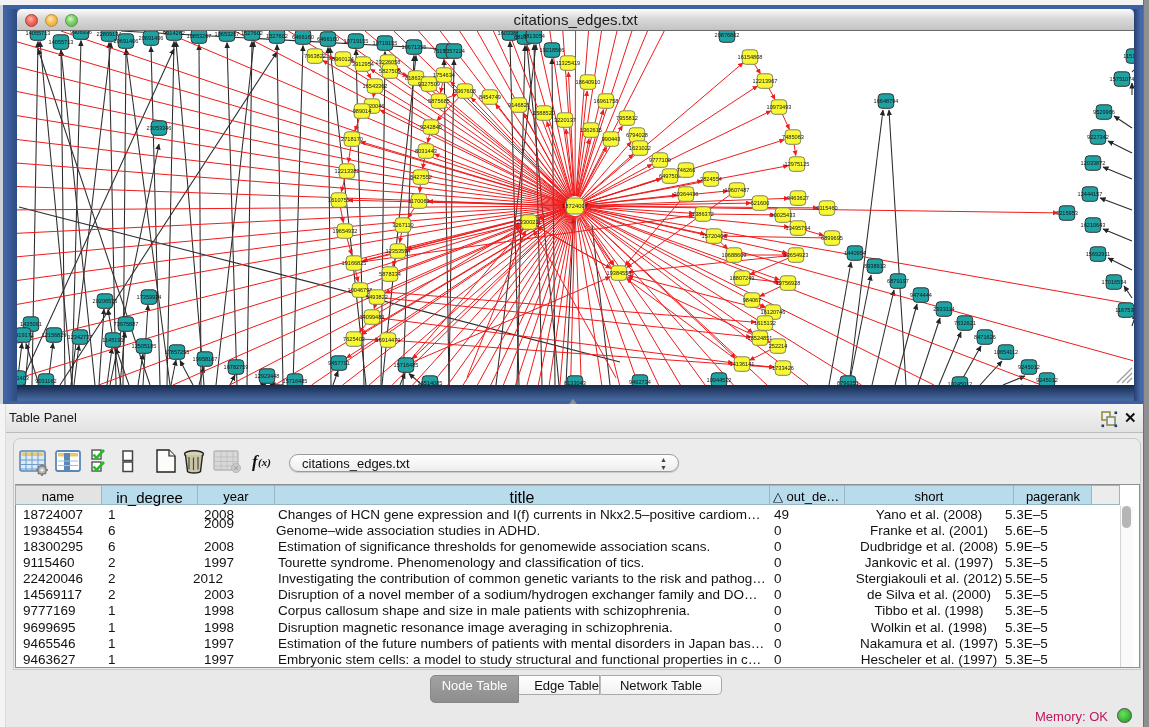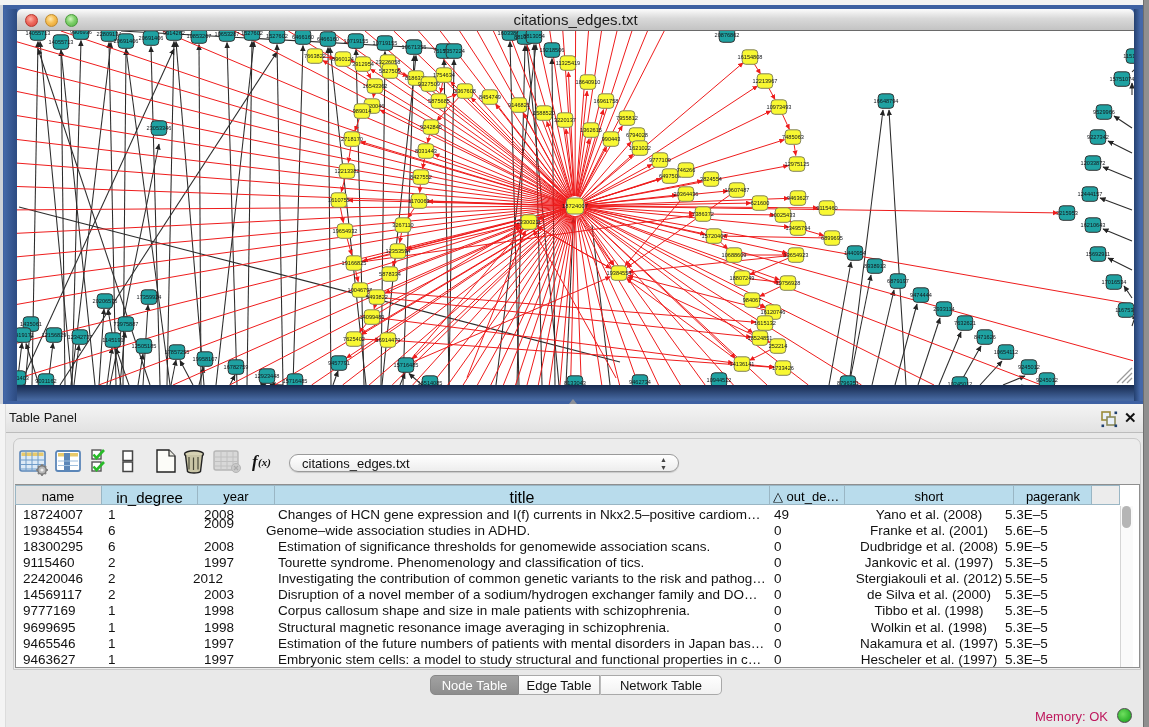--- a/index.html
+++ b/index.html
@@ -693,21 +693,21 @@
       <div style="position:absolute;left:204px;top:506.5px;white-space:nowrap">2008</div>
       <div style="position:absolute;left:278px;top:506.5px;white-space:nowrap;width:489px;overflow:hidden;text-overflow:ellipsis">Changes of HCN gene expression and I(f) currents in Nkx2.5–positive cardiomyoc…</div>
       <div style="position:absolute;left:774px;top:506.5px;white-space:nowrap">49</div>
       <div style="position:absolute;left:929px;top:506.5px;width:0;text-align:center;white-space:nowrap;display:flex;justify-content:center">
         <span style="white-space:nowrap">Yano et al. (2008)</span>
       </div>
       <div style="position:absolute;left:1005px;top:506.5px;white-space:nowrap">5.3E–5</div>
       <div style="position:absolute;left:23px;top:522.6px;white-space:nowrap">19384554</div>
       <div style="position:absolute;left:108px;top:522.6px;white-space:nowrap">6</div>
       <div style="position:absolute;left:204px;top:516px;white-space:nowrap">2009</div>
-      <div style="position:absolute;left:266px;top:522.6px;white-space:nowrap;width:489px;overflow:hidden;text-overflow:ellipsis">Genome–wide association studies in ADHD.</div>
+      <div style="position:absolute;left:276px;top:522.6px;white-space:nowrap;width:489px;overflow:hidden;text-overflow:ellipsis">Genome–wide association studies in ADHD.</div>
       <div style="position:absolute;left:774px;top:522.6px;white-space:nowrap">0</div>
       <div style="position:absolute;left:929px;top:522.6px;width:0;text-align:center;white-space:nowrap;display:flex;justify-content:center">
         <span style="white-space:nowrap">Franke et al. (2001)</span>
       </div>
       <div style="position:absolute;left:1005px;top:522.6px;white-space:nowrap">5.6E–5</div>
       <div style="position:absolute;left:23px;top:538.8px;white-space:nowrap">18300295</div>
       <div style="position:absolute;left:108px;top:538.8px;white-space:nowrap">6</div>
       <div style="position:absolute;left:204px;top:538.8px;white-space:nowrap">2008</div>
       <div style="position:absolute;left:278px;top:538.8px;white-space:nowrap;width:489px;overflow:hidden;text-overflow:ellipsis">Estimation of significance thresholds for genomewide association scans.</div>
       <div style="position:absolute;left:774px;top:538.8px;white-space:nowrap">0</div>
@@ -747,21 +747,21 @@
       <div style="position:absolute;left:204px;top:603.4px;white-space:nowrap">1998</div>
       <div style="position:absolute;left:278px;top:603.4px;white-space:nowrap;width:489px;overflow:hidden;text-overflow:ellipsis">Corpus callosum shape and size in male patients with schizophrenia.</div>
       <div style="position:absolute;left:774px;top:603.4px;white-space:nowrap">0</div>
       <div style="position:absolute;left:929px;top:603.4px;width:0;text-align:center;white-space:nowrap;display:flex;justify-content:center">
         <span style="white-space:nowrap">Tibbo et al. (1998)</span>
       </div>
       <div style="position:absolute;left:1005px;top:603.4px;white-space:nowrap">5.3E–5</div>
       <div style="position:absolute;left:23px;top:619.5px;white-space:nowrap">9699695</div>
       <div style="position:absolute;left:108px;top:619.5px;white-space:nowrap">1</div>
       <div style="position:absolute;left:204px;top:619.5px;white-space:nowrap">1998</div>
-      <div style="position:absolute;left:278px;top:619.5px;white-space:nowrap;width:489px;overflow:hidden;text-overflow:ellipsis">Structural magnetic resonance image averaging in schizophrenia.</div>
+      <div style="position:absolute;left:278px;top:619.5px;white-space:nowrap;width:489px;overflow:hidden;text-overflow:ellipsis">Disruption magnetic resonance image averaging in schizophrenia.</div>
       <div style="position:absolute;left:774px;top:619.5px;white-space:nowrap">0</div>
       <div style="position:absolute;left:929px;top:619.5px;width:0;text-align:center;white-space:nowrap;display:flex;justify-content:center">
         <span style="white-space:nowrap">Wolkin et al. (1998)</span>
       </div>
       <div style="position:absolute;left:1005px;top:619.5px;white-space:nowrap">5.3E–5</div>
       <div style="position:absolute;left:23px;top:635.7px;white-space:nowrap">9465546</div>
       <div style="position:absolute;left:108px;top:635.7px;white-space:nowrap">1</div>
       <div style="position:absolute;left:204px;top:635.7px;white-space:nowrap">1997</div>
       <div style="position:absolute;left:278px;top:635.7px;white-space:nowrap;width:489px;overflow:hidden;text-overflow:ellipsis">Estimation of the future numbers of patients with mental disorders in Japan base…</div>
       <div style="position:absolute;left:774px;top:635.7px;white-space:nowrap">0</div>
@@ -775,18 +775,18 @@
       <div style="position:absolute;left:278px;top:651.9px;white-space:nowrap;width:489px;overflow:hidden;text-overflow:ellipsis">Embryonic stem cells: a model to study structural and functional properties in car…</div>
       <div style="position:absolute;left:774px;top:651.9px;white-space:nowrap">0</div>
       <div style="position:absolute;left:929px;top:651.9px;width:0;text-align:center;white-space:nowrap;display:flex;justify-content:center">
         <span style="white-space:nowrap">Hescheler et al. (1997)</span>
       </div>
       <div style="position:absolute;left:1005px;top:651.9px;white-space:nowrap">5.3E–5</div>
     </div>
 <div style="position:absolute;left:1120px;top:506px;width:13px;height:161px;background:#fafafa;border-left:1px solid #d5d5d5"></div>
 <div style="position:absolute;left:1122px;top:506px;width:9px;height:22px;background:#b5b5b5;border-radius:5px"></div>
 <div style="position:absolute;left:430px;top:675px;width:292px;height:20px;font-size:13px">
- <div style="position:absolute;left:0;top:0;width:89px;height:20px;background:linear-gradient(#a2a2a2,#8d8d8d);border:1px solid #888;border-radius:5px 0 0 5px;color:#fff;text-align:center;line-height:19px">Node Table</div>
- <div style="position:absolute;left:89px;top:0;width:81px;height:20px;background:linear-gradient(#fff,#f2f2f2);border:1px solid #a9a9a9;border-left:none;color:#111;text-align:center;line-height:19px">Edge Table</div>
+ <div style="position:absolute;left:0;top:0;width:89px;height:28px;background:linear-gradient(#a2a2a2,#8d8d8d);border:1px solid #888;border-radius:5px 0 0 5px;color:#fff;text-align:center;line-height:19px">Node Table</div>
+ <div style="position:absolute;left:89px;top:0;width:81px;height:20px;background:linear-gradient(#fff,#f2f2f2);border:1px solid #a9a9a9;border-left:none;color:#111;text-align:right;line-height:19px">Edge Table</div>
  <div style="position:absolute;left:170px;top:0;width:122px;height:20px;background:linear-gradient(#fff,#f2f2f2);border:1px solid #a9a9a9;border-left:1px solid #bbb;border-radius:0 5px 5px 0;color:#111;text-align:center;line-height:19px">Network Table</div>
 </div>
 <div style="position:absolute;right:41px;top:709px;font-size:13px;color:#be185d;white-space:nowrap">Memory: OK</div>
 <div style="position:absolute;left:1117px;top:708px;width:15px;height:15px;border-radius:50%;background:radial-gradient(circle at 5px 5px,#6fdf5f,#35b832 60%,#2a9e28);border:1.5px solid #4a4a4a"></div>
 </div>
 </body></html>

